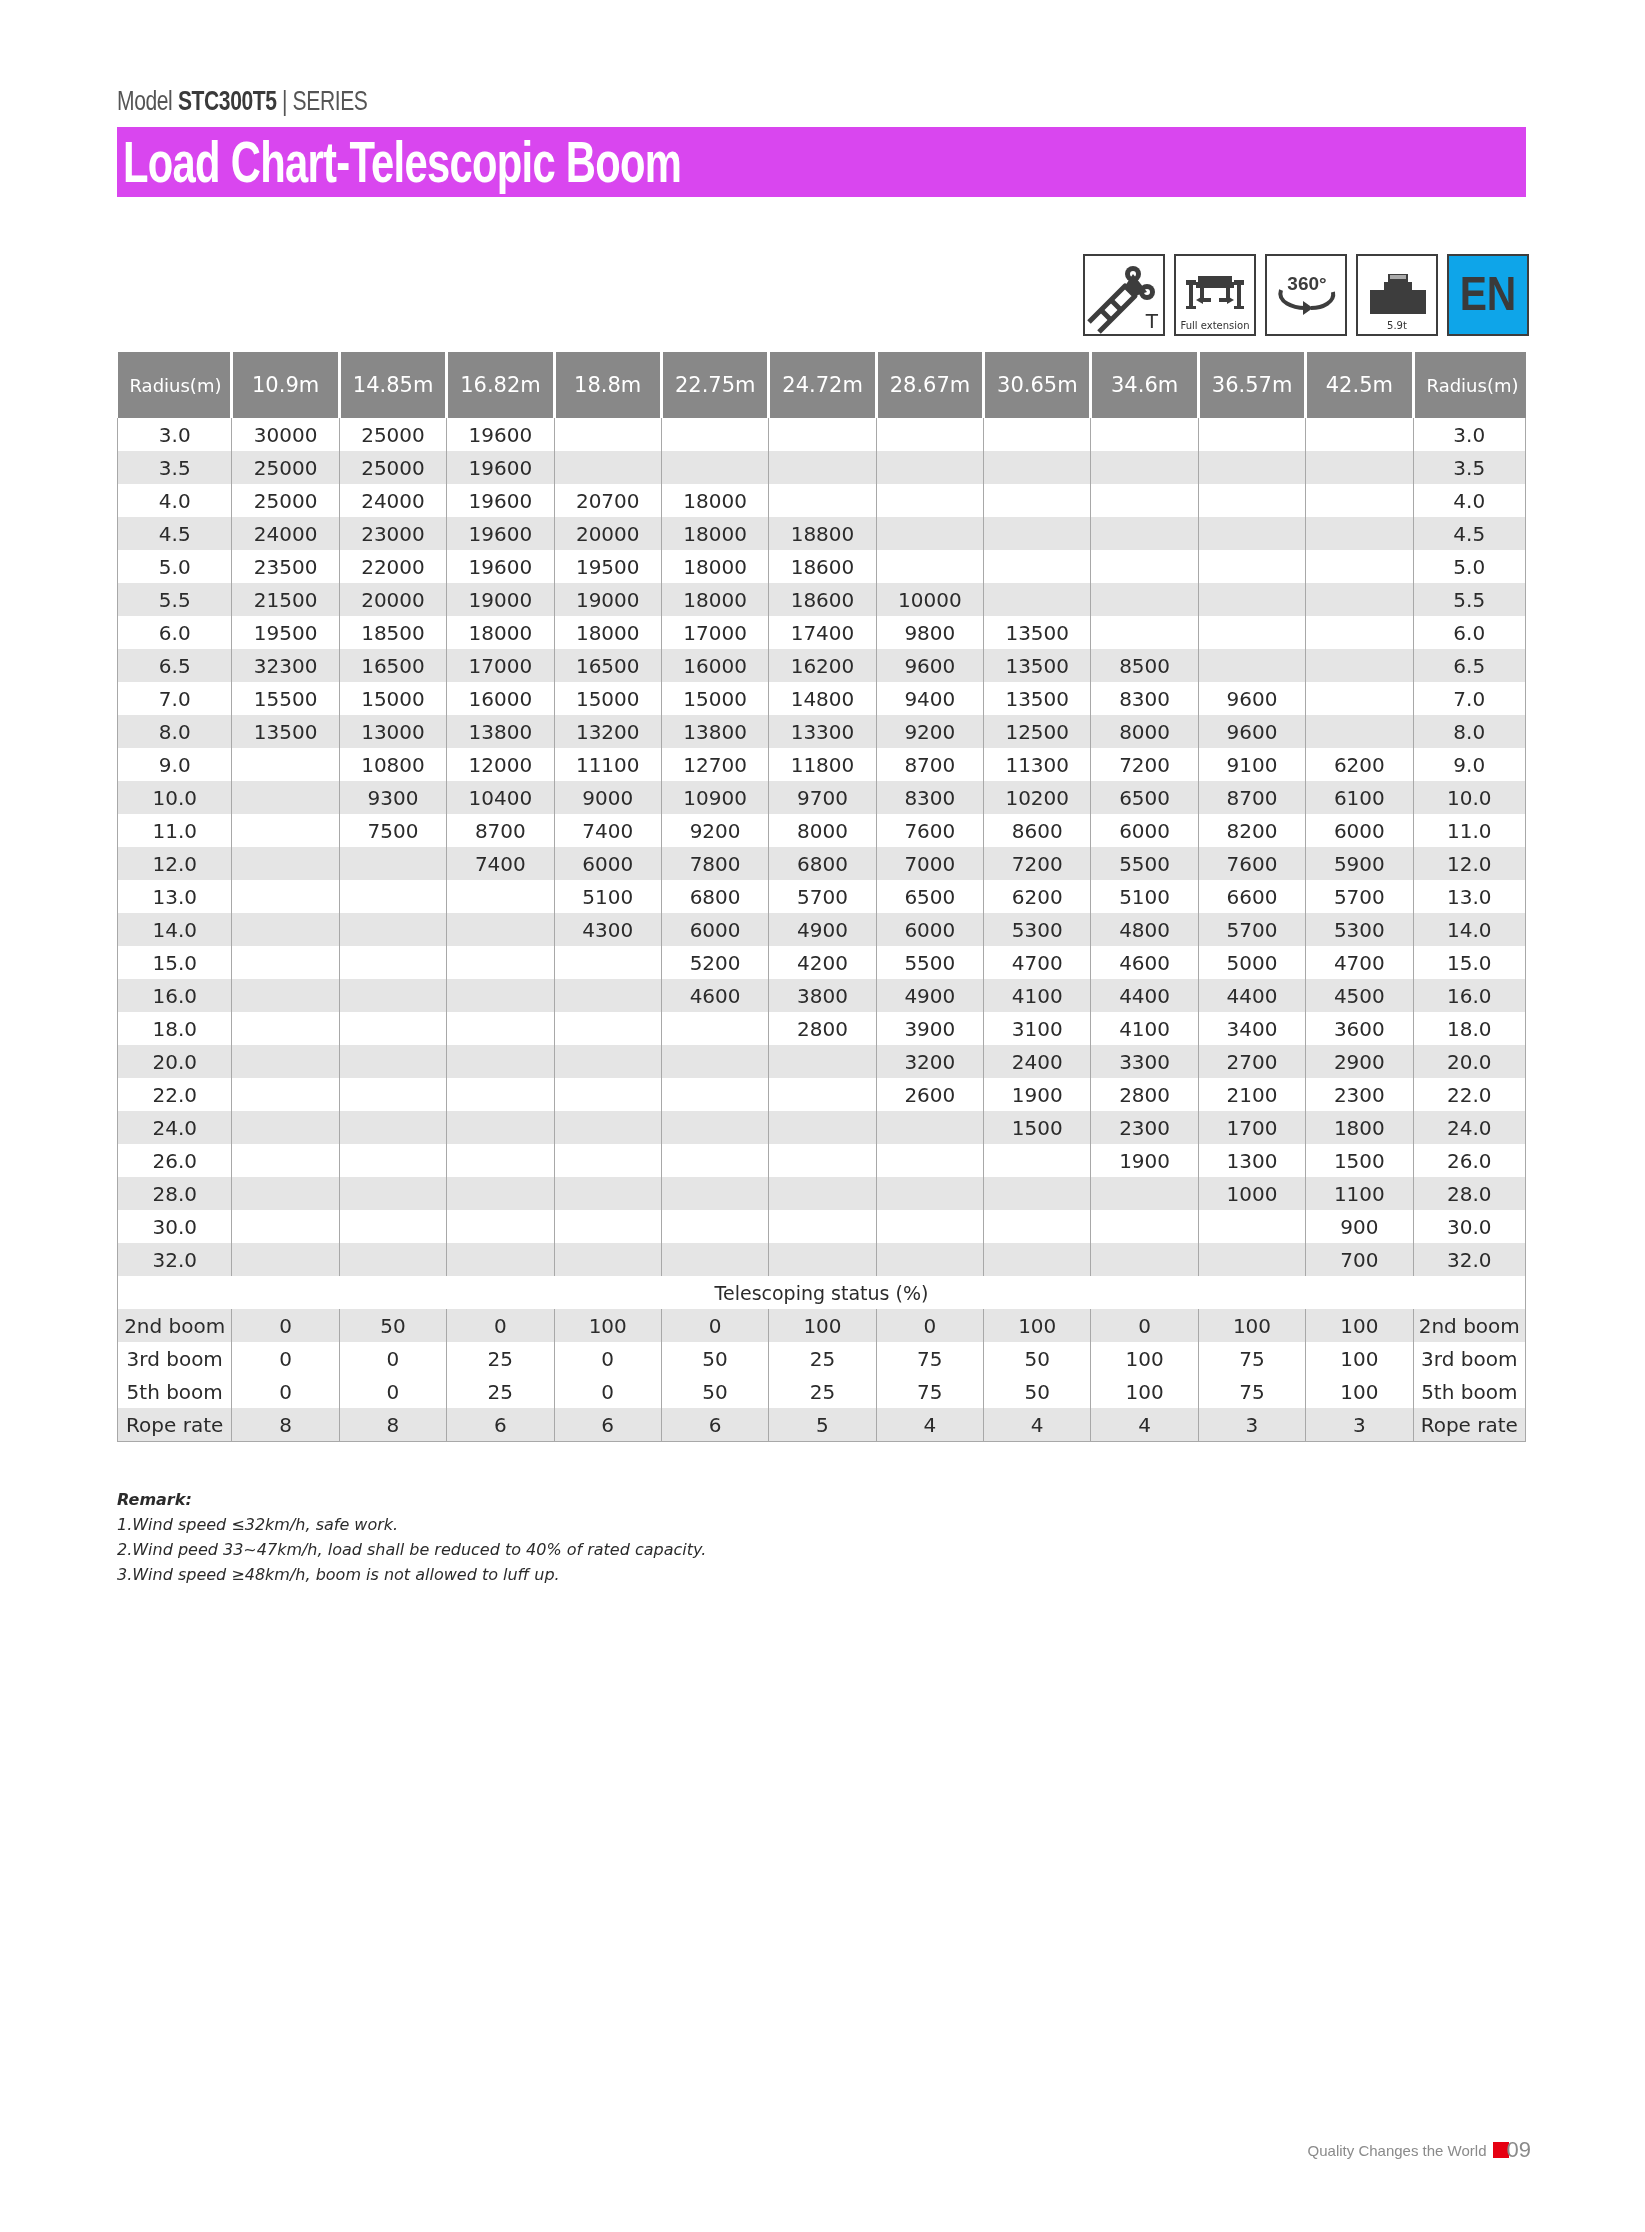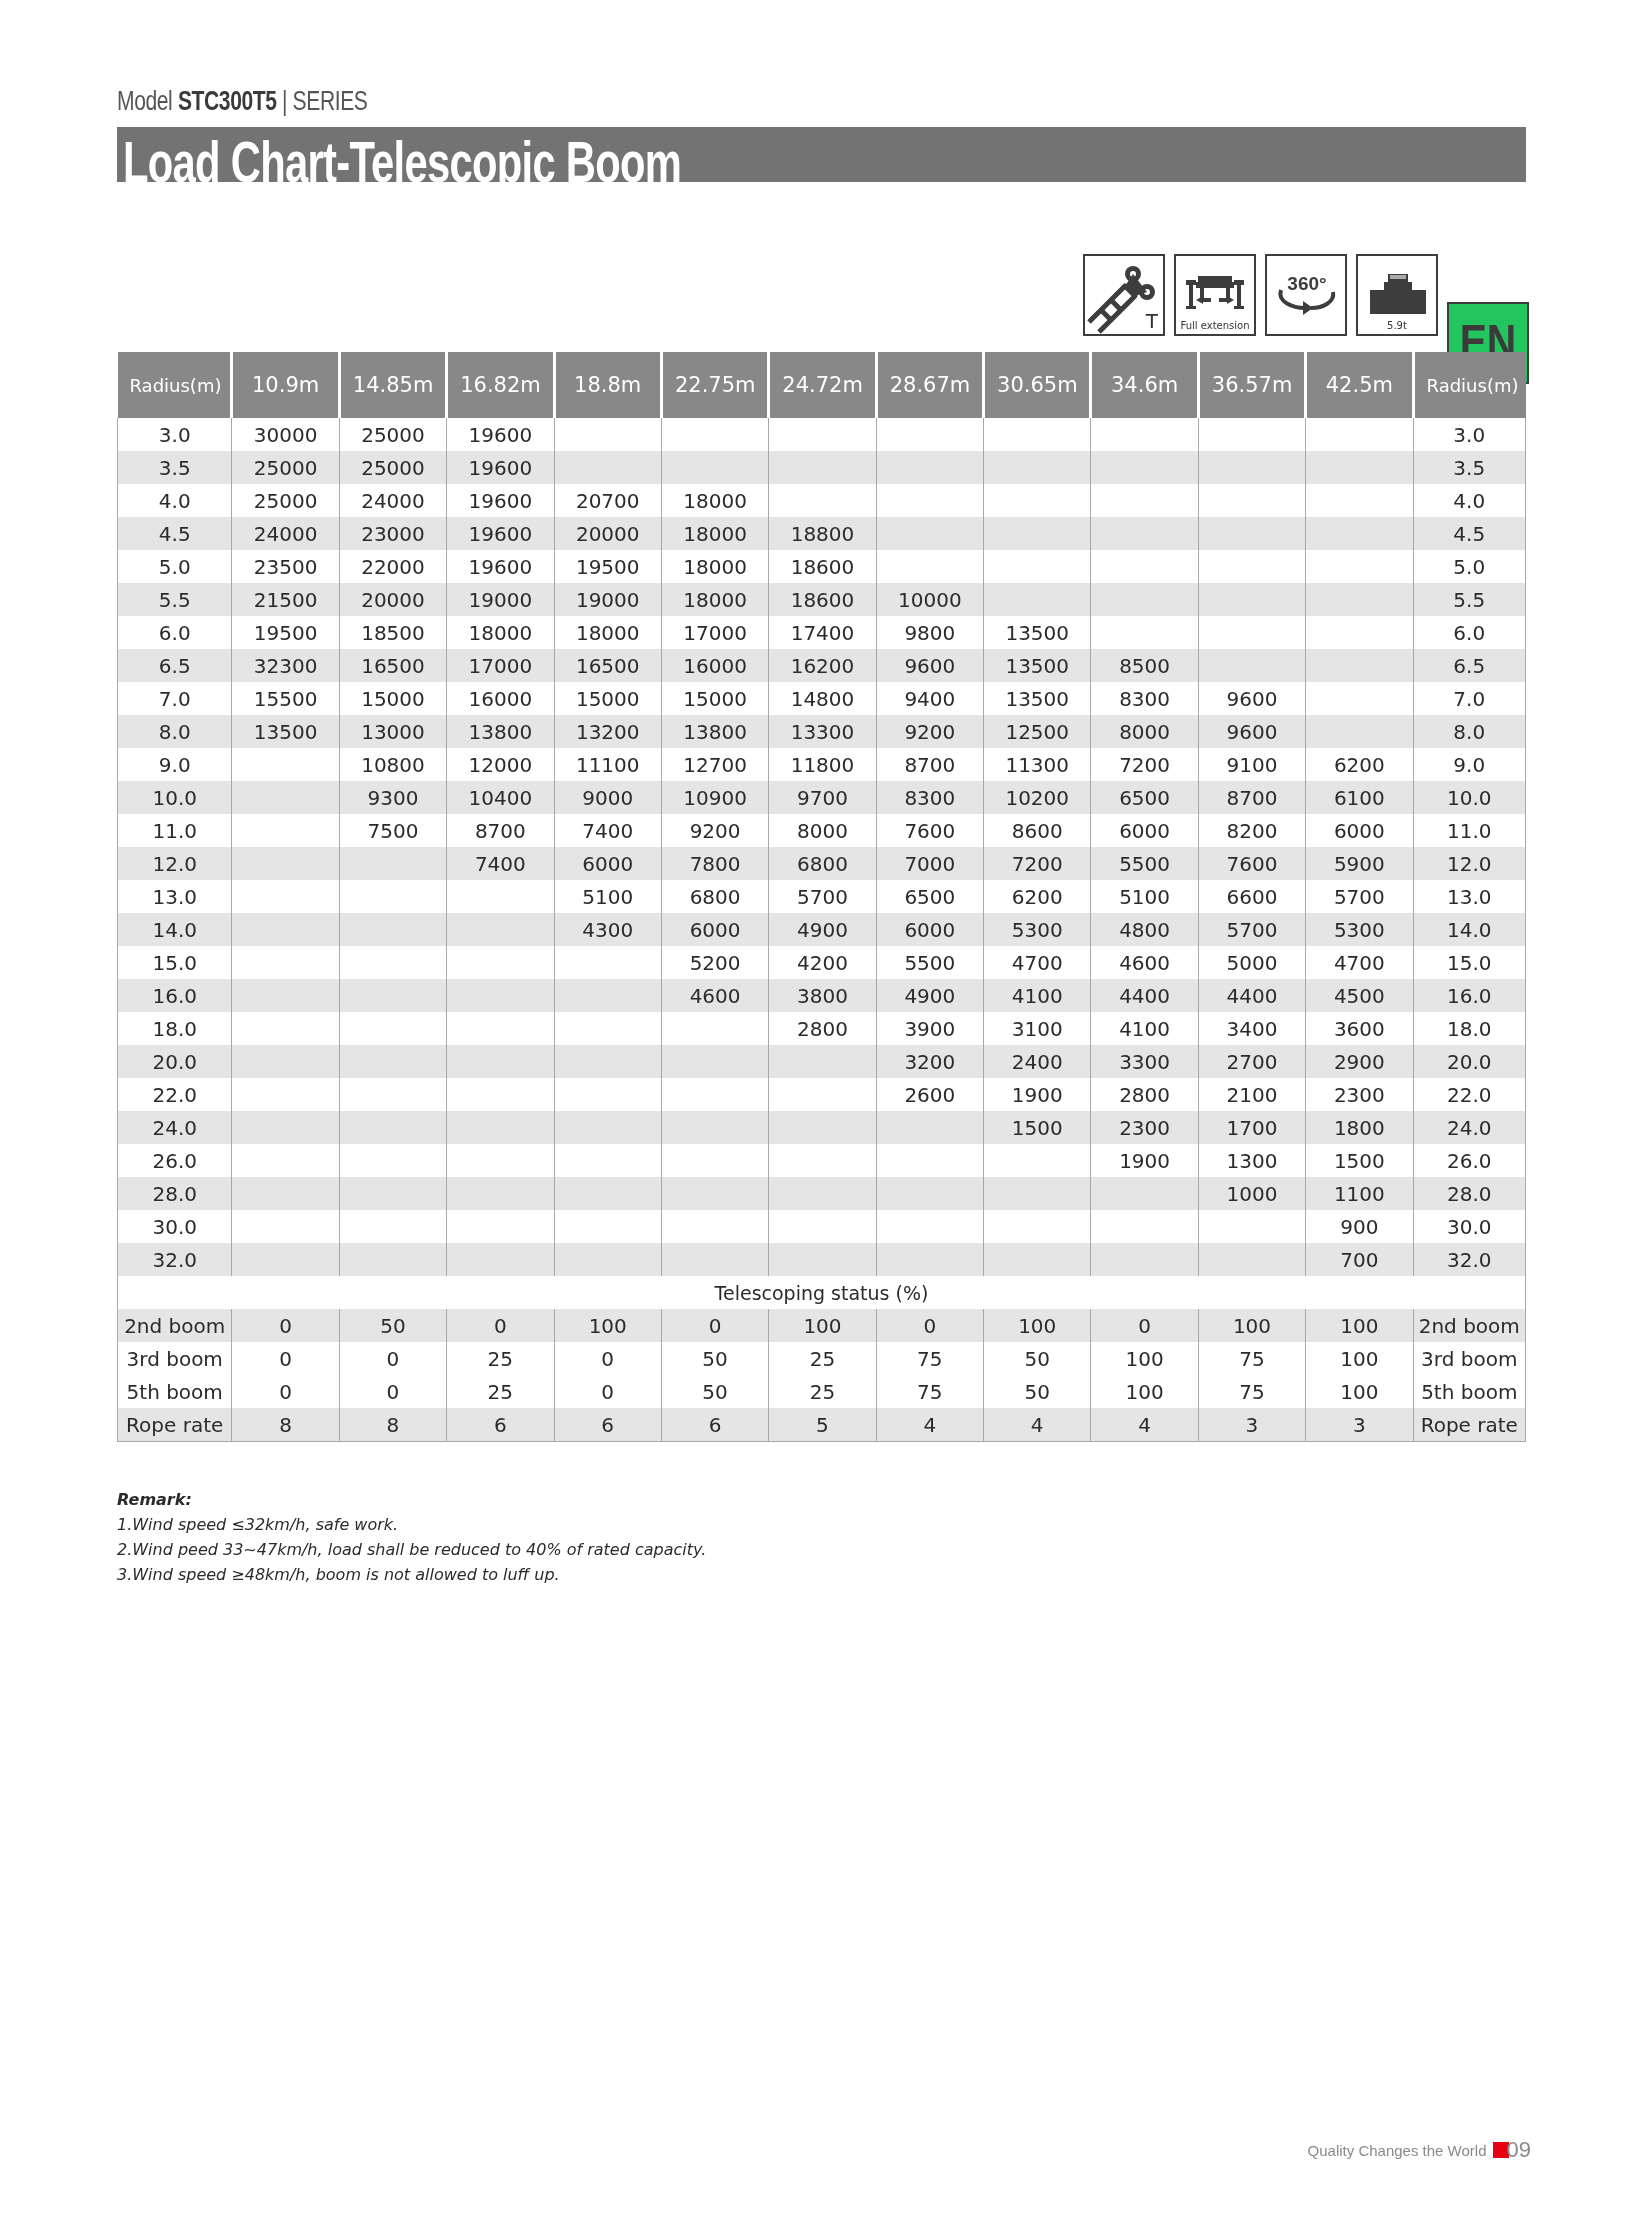--- a/index.html
+++ b/index.html
@@ -3,29 +3,29 @@
 <meta charset="utf-8">
 <style>
   html, body { margin: 0; padding: 0; background: #ffffff; }
   body { width: 1646px; height: 2233px; position: relative; overflow: hidden;
          font-family: "DejaVu Sans", sans-serif; color: #2b2b2b; }
 
   .model-line { position: absolute; left: 117px; top: 86px; font-family: "Liberation Sans", sans-serif;
                 font-size: 27px; color: #555; letter-spacing: -0.5px; transform: scaleX(0.78); transform-origin: left top; white-space: nowrap; }
   .model-line b { color: #3a3a3a; font-weight: bold; }
 
-  .title-bar { position: absolute; left: 117px; top: 127px; width: 1409px; height: 55px; background: #737373; }
+  .title-bar { position: absolute; left: 117px; top: 127px; width: 1409px; height: 70px; background: #d946ef; }
   .title-text { position: absolute; left: 6px; top: 4px; font-family: "Liberation Sans", sans-serif; font-weight: bold;
                 font-size: 58px; color: #ffffff; letter-spacing: -1px; transform: scaleX(0.72); transform-origin: left top; white-space: nowrap; line-height: 62px; }
 
   .unit-label { position: absolute; left: 117px; top: 316px; font-size: 17px; color: #333; margin-top: 40px; }
 
   .icons { position: absolute; left: 1083px; top: 254px; height: 82px; display: flex; gap: 9px; }
   .icon-box { width: 78px; height: 78px; border: 2px solid #3d3d3d; background: #fff; position: relative; box-sizing: content-box; }
-  .icon-box.en { background: #22c55e; margin-top: 48px; }
+  .icon-box.en { background: #0ea5e9; }
   .icon-box svg { position: absolute; left: 0; top: 0; }
   .icon-cap { position: absolute; left: 0; right: 0; bottom: 3px; text-align: center; font-size: 10px; color: #333; }
   .icon-t { position: absolute; right: 5px; bottom: 1px; font-size: 20px; color: #333; }
   .en-text { position: absolute; left: 0; right: 0; top: 10px; text-align: center; font-family: "Liberation Sans", sans-serif;
              font-weight: bold; font-size: 48px; color: #3a3a3a; transform: scaleX(0.85); }
 
   table.load { position: absolute; left: 117px; top: 352px; width: 1409px; border-collapse: collapse; table-layout: fixed; }
   table.load th { background: #888888; color: #ffffff; font-weight: normal; font-size: 21px; height: 42px;
                   border-left: 3px solid #ffffff; padding: 12px; text-align: center; }
   table.load th:first-child { border-left: none; font-size: 18px; }

